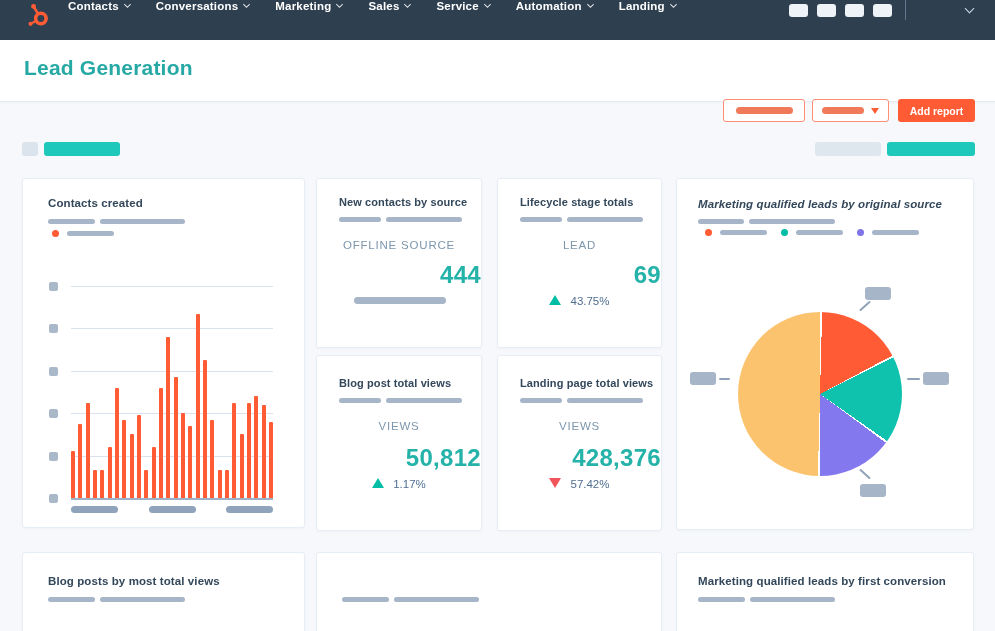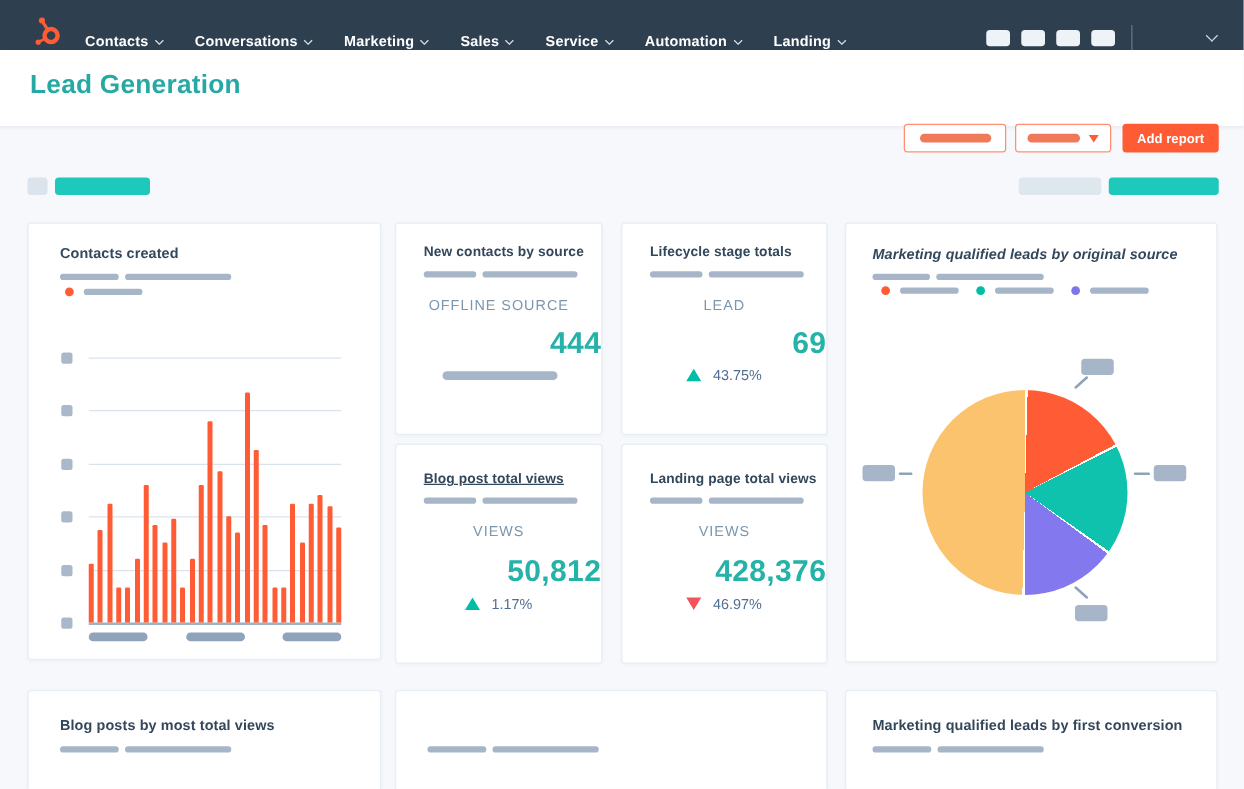--- a/index.html
+++ b/index.html
@@ -1,21 +1,21 @@
 <!DOCTYPE html>
 <html><head>
 <meta charset="utf-8">
 <style>
   * { margin:0; padding:0; box-sizing:border-box; }
   html,body { width:995px; height:631px; overflow:hidden; }
   body { font-family:"Liberation Sans","DejaVu Sans",sans-serif; background:#f6f8fb; position:relative; }
 
   
   .topnav { position:absolute; left:0; top:0; width:995px; height:40px; background:#2e3f50;
-            display:flex; align-items:flex-end; padding:0 22px; }
+            display:flex; align-items:flex-start; padding:0 22px; }
   .logo { width:30px; height:30px; display:flex; align-items:center; justify-content:center; margin-right:16px; cursor:pointer; }
   .menu { display:flex; align-items:center; gap:26px; }
   .menu-item { color:#ffffff; font-size:11.5px; font-weight:700; letter-spacing:.2px; display:flex; align-items:center; cursor:pointer; text-decoration:none; }
   .chev { width:5px; height:5px; border-right:1.5px solid rgba(255,255,255,.85); border-bottom:1.5px solid rgba(255,255,255,.85);
           transform:rotate(45deg); display:inline-block; margin-left:6px; margin-top:-3px; }
   .nav-right { margin-left:auto; display:flex; align-items:center; }
   .nav-pill { width:19px; height:13px; background:#eef3f8; border-radius:3px; margin-left:9px; cursor:pointer; }
   .nav-divider { width:1px; height:20px; background:#64768b; margin-left:13px; }
   .acct-chev { width:7px; height:7px; border-right:1.6px solid #cfd9e3; border-bottom:1.6px solid #cfd9e3;
                transform:rotate(45deg); margin-left:60px; margin-top:-4px; cursor:pointer; }
@@ -216,40 +216,40 @@
   <div class="rbar" style="left:69px; top:38px; width:76px;"></div>
   <div class="metric-label" style="top:60px;">LEAD</div>
   <div class="metric-value" style="top:82px;">69</div>
   <div class="delta-row" style="top:116px;">
     <span class="tri tri-up"></span>
     <span class="delta-text">43.75%</span>
   </div>
 </div>
 
 <div class="card" style="left:316px; top:355px; width:166px; height:176px;">
-  <div class="card-title" style="left:22px; top:21px; font-size:11px;text-decoration:underline;">Blog post total views</div>
+  <div class="card-title" style="left:22px; top:21px; font-size:11px;">Blog post total views</div>
   <div class="rbar" style="left:22px; top:42px; width:42px;"></div>
   <div class="rbar" style="left:69px; top:42px; width:76px;"></div>
   <div class="metric-label" style="top:64px;">VIEWS</div>
   <div class="metric-value" style="top:88px;">50,812</div>
   <div class="delta-row" style="top:122px;">
     <span class="tri tri-up"></span>
     <span class="delta-text">1.17%</span>
   </div>
 </div>
 
 <div class="card" style="left:497px; top:355px; width:165px; height:176px;">
   <div class="card-title" style="left:22px; top:21px; font-size:11px;">Landing page total views</div>
   <div class="rbar" style="left:22px; top:42px; width:42px;"></div>
   <div class="rbar" style="left:69px; top:42px; width:76px;"></div>
   <div class="metric-label" style="top:64px;">VIEWS</div>
   <div class="metric-value" style="top:88px;">428,376</div>
   <div class="delta-row" style="top:122px;">
     <span class="tri tri-down"></span>
-    <span class="delta-text">46.97%</span>
+    <span class="delta-text">57.42%</span>
   </div>
 </div>
 
 <div class="card" style="left:676px; top:178px; width:298px; height:352px;">
   <div class="card-title" style="left:21px; top:19px;font-style:italic;">Marketing qualified leads by original source</div>
   <div class="rbar" style="left:21px; top:40px; width:46px;"></div>
   <div class="rbar" style="left:72px; top:40px; width:86px;"></div>
   <div class="legend" style="left:28px; top:50px;">
     <div class="legend-item">
       <span class="legend-dot" style="background: rgb(255, 92, 53);"></span>

